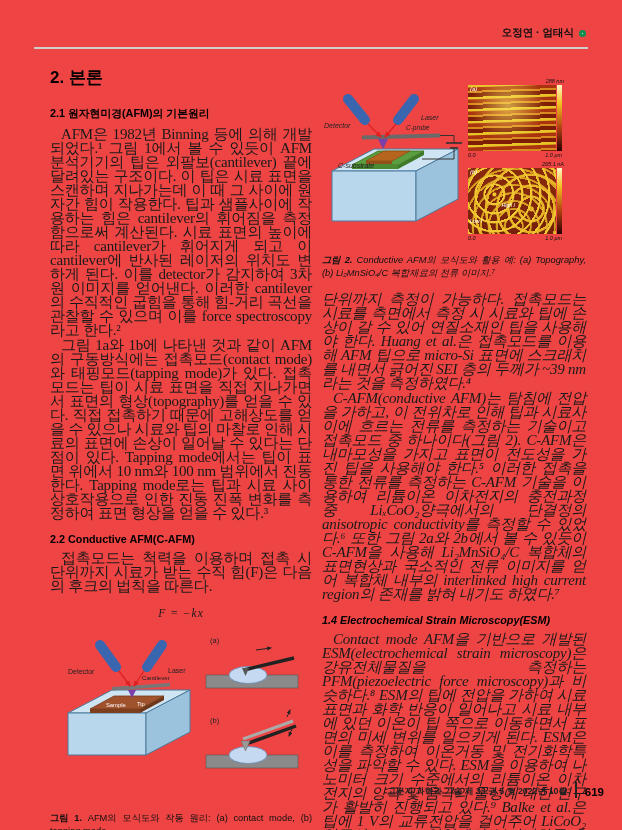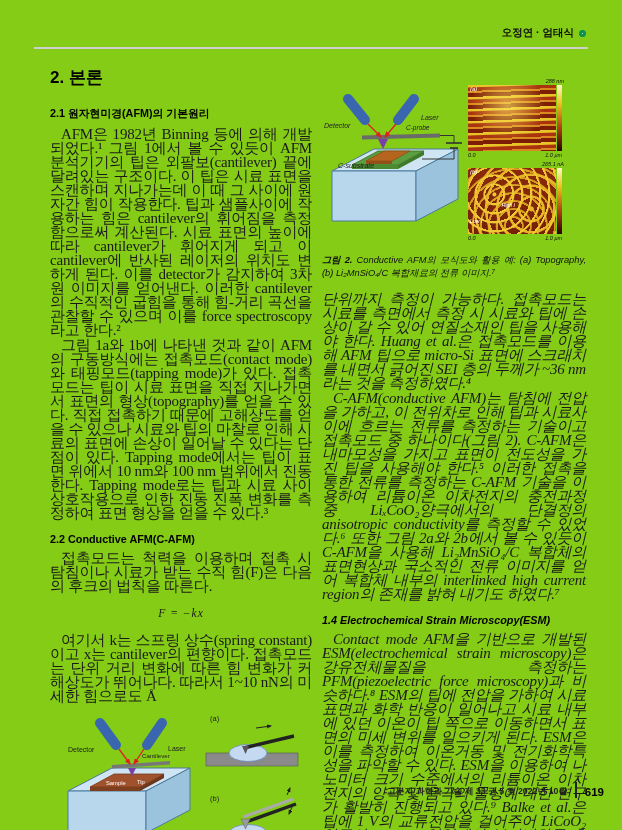--- a/index.html
+++ b/index.html
@@ -1,19 +1,19 @@
 <!DOCTYPE html>
 <html><head>
 <meta charset="utf-8">
 <style>
   * { margin:0; padding:0; box-sizing:border-box; }
   html,body { background:#e8e8e8; }
   .page {
     position:relative; width:622px; height:830px; margin:0 auto;
-    background:#84cc16; overflow:hidden;
+    background:#ef4444; overflow:hidden;
     font-family:"Liberation Serif", serif; color:#1a1a1a;
   }
   
   .header { position:absolute; top:26px; right:36px; display:flex; align-items:center; gap:5px; }
   .authors { font-family:"Liberation Sans", sans-serif; font-weight:bold; font-size:10.5px; color:#111; }
   .ring { display:inline-block; width:7px; height:7px; border:3px solid #0a9150; border-radius:50%; background:#fff; }
   .toprule { position:absolute; top:47px; left:34px; width:554px; height:1.5px; background:#cfcfcf; }
 
   
   .col-left  { position:absolute; left:50px;  top:58px; width:262px; }
@@ -78,23 +78,22 @@
   <div class="toprule"></div>
 
   <div class="col-left">
     <div class="h-main">2. 본론</div>
 
     <div class="h-sub">2.1 원자현미경(AFM)의 기본원리</div>
     <p class="body">AFM은 1982년 Binning 등에 의해 개발되었다.¹ 그림 1에서 볼 수 있듯이 AFM 분석기기의 팁은 외팔보(cantilever) 끝에 달려있는 구조이다. 이 팁은 시료 표면을 스캔하며 지나가는데 이 때 그 사이에 원자간 힘이 작용한다. 팁과 샘플사이에 작용하는 힘은 cantilever의 휘어짐을 측정함으로써 계산된다. 시료 표면의 높이에 따라 cantilever가 휘어지게 되고 이 cantilever에 반사된 레이저의 위치도 변하게 된다. 이를 detector가 감지하여 3차원 이미지를 얻어낸다. 이러한 cantilever의 수직적인 굽힘을 통해 힘-거리 곡선을 관찰할 수 있으며 이를 force spectroscopy라고 한다.²</p>
     <p class="body">그림 1a와 1b에 나타낸 것과 같이 AFM의 구동방식에는 접촉모드(contact mode)와 태핑모드(tapping mode)가 있다. 접촉모드는 팁이 시료 표면을 직접 지나가면서 표면의 형상(topography)를 얻을 수 있다. 직접 접촉하기 때문에 고해상도를 얻을 수 있으나 시료와 팁의 마찰로 인해 시료의 표면에 손상이 일어날 수 있다는 단점이 있다. Tapping mode에서는 팁이 표면 위에서 10 nm와 100 nm 범위에서 진동한다. Tapping mode로는 팁과 시료 사이 상호작용으로 인한 진동 진폭 변화를 측정하여 표면 형상을 얻을 수 있다.³</p>
 
     <div class="h-sub">2.2 Conductive AFM(C-AFM)</div>
-    <p class="body">접촉모드는 척력을 이용하며 접촉 시 탐침이나 시료가 받는 수직 힘(F)은 다음의 후크의 법칙을 따른다.</p>
+    <p class="body">접촉모드는 척력을 이용하며 접촉 시 단위까지 시료가 받는 수직 힘(F)은 다음의 후크의 법칙을 따른다.</p>
     <div class="formula">F = −kx</div>
-    <p class="body">여기서 k는 스프링 상수(spring constant)이고 x는 cantilever의 편향이다. 접촉모드는 단위 거리 변화에 따른 힘 변화가 커 해상도가 뛰어나다. 따라서 1~10 nN의 미세한 힘으로도 Å</p>
 
     <div class="fig1-wrap">
       <svg width="262" height="172" viewBox="0 0 262 172">
         <defs>
           <marker id="arrR1" markerWidth="6" markerHeight="6" refX="4" refY="2" orient="auto">
             <path d="M0,0 L5,2 L0,4 Z" fill="#e02020"></path>
           </marker>
           <marker id="arrK1" markerWidth="6" markerHeight="6" refX="4" refY="2" orient="auto">
             <path d="M0,0 L5,2 L0,4 Z" fill="#222"></path>
           </marker>
@@ -226,21 +225,21 @@
         <div class="afm-sub-row">
           <span>0.0</span>
           <span>1.0 μm</span>
         </div>
       </div>
     </div>
     <div class="caption">
       <b>그림 2.</b><span> Conductive AFM의 모식도와 활용 예: (a) Topography, (b) Li₂MnSiO₄/C 복합재료의 전류 이미지.⁷</span>
     </div>
 
-    <p class="body" style="margin-top:12px; text-indent:0;">단위까지 측정이 가능하다. 접촉모드는 시료를 측면에서 측정 시 시료와 팁에 손상이 갈 수 있어 연질소재인 팁을 사용해야 한다. Huang et al.은 접촉모드를 이용해 AFM 팁으로 micro-Si 표면에 스크래치를 내면서 긁어진 SEI 층의 두께가 ~36 nm라는 것을 측정하였다.⁴</p>
+    <p class="body" style="margin-top:12px; text-indent:0;">단위까지 측정이 가능하다. 접촉모드는 시료를 측면에서 측정 시 시료와 팁에 손상이 갈 수 있어 연질소재인 팁을 사용해야 한다. Huang et al.은 접촉모드를 이용해 AFM 팁으로 micro-Si 표면에 스크래치를 내면서 긁어진 SEI 층의 두께가 ~39 nm라는 것을 측정하였다.⁴</p>
     <p class="body">C-AFM(conductive AFM)는 탐침에 전압을 가하고, 이 전위차로 인해 팁과 시료사이에 흐르는 전류를 측정하는 기술이고 접촉모드 중 하나이다(그림 2). C-AFM은 내마모성을 가지고 표면이 전도성을 가진 팁을 사용해야 한다.⁵ 이러한 접촉을 통한 전류를 측정하는 C-AFM 기술을 이용하여 리튬이온 이차전지의 충전과정 중 LiₓCoO₂양극에서의 단결정의 anisotropic conductivity를 측정할 수 있었다.⁶ 또한 그림 2a와 2b에서 볼 수 있듯이 C-AFM을 사용해 Li₂MnSiO₄/C 복합체의 표면현상과 국소적인 전류 이미지를 얻어 복합체 내부의 interlinked high current region의 존재를 밝혀 내기도 하였다.⁷</p>
 
     <div class="h-sub">1.4 Electrochemical Strain Microscopy(ESM)</div>
     <p class="body">Contact mode AFM을 기반으로 개발된 ESM(electrochemical strain microscopy)은 강유전체물질을 측정하는 PFM(piezoelectric force microscopy)과 비슷하다.⁸ ESM의 팁에 전압을 가하여 시료 표면과 화학 반응이 일어나고 시료 내부에 있던 이온이 팁 쪽으로 이동하면서 표면의 미세 변위를 일으키게 된다. ESM은 이를 측정하여 이온거동 및 전기화학특성을 파악할 수 있다. ESM을 이용하여 나노미터 크기 수준에서의 리튬이온 이차전지의 양극 및 음극의 물성에 대한 연구가 활발히 진행되고 있다.⁹ Balke et al.은 팁에 1 V의 교류전압을 걸어주어 LiCoO₂ 양극의 ~20 nm 영역에서 부피변화를 측정함으로써 리튬이온의 이동현상을 관찰하였다.¹⁰ 또한 비정질 고체인 실리콘 음극의 경우 ESM을 이용하여 분석한 표면 형상은 결정립계(grain boundary)와 같은 구조를 보여준다. 이러한 분석을</p>
   </div>
 
   <div class="footer">
     <span class="journal">고분자 과학과 기술 제 33 권 5 호 2022년 10월</span>
     <span class="sep"></span>
     <span class="pnum">619</span>

